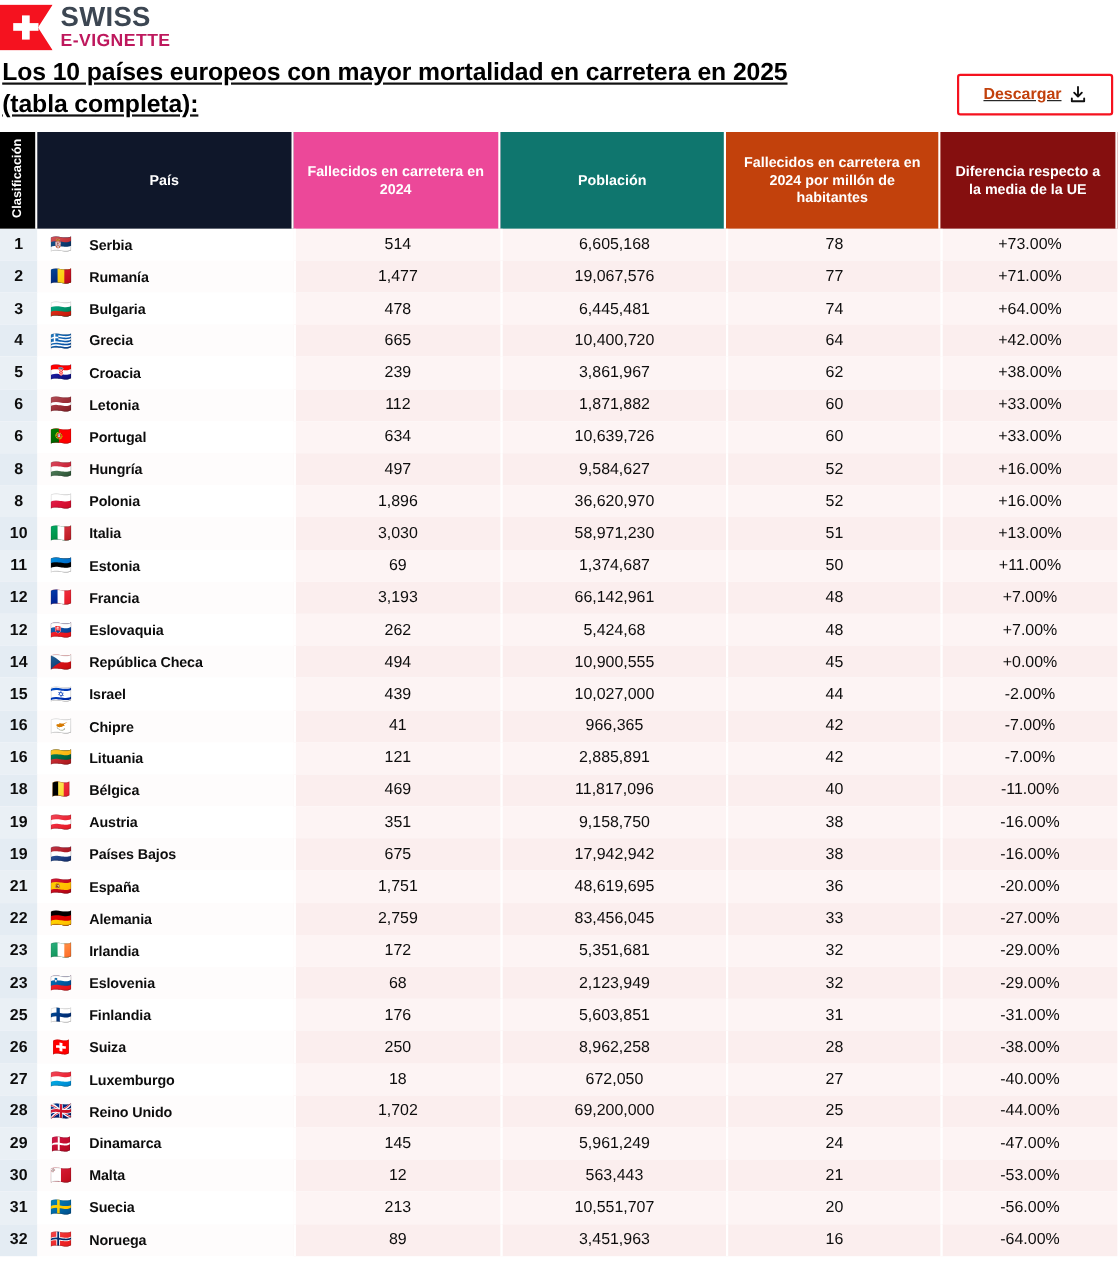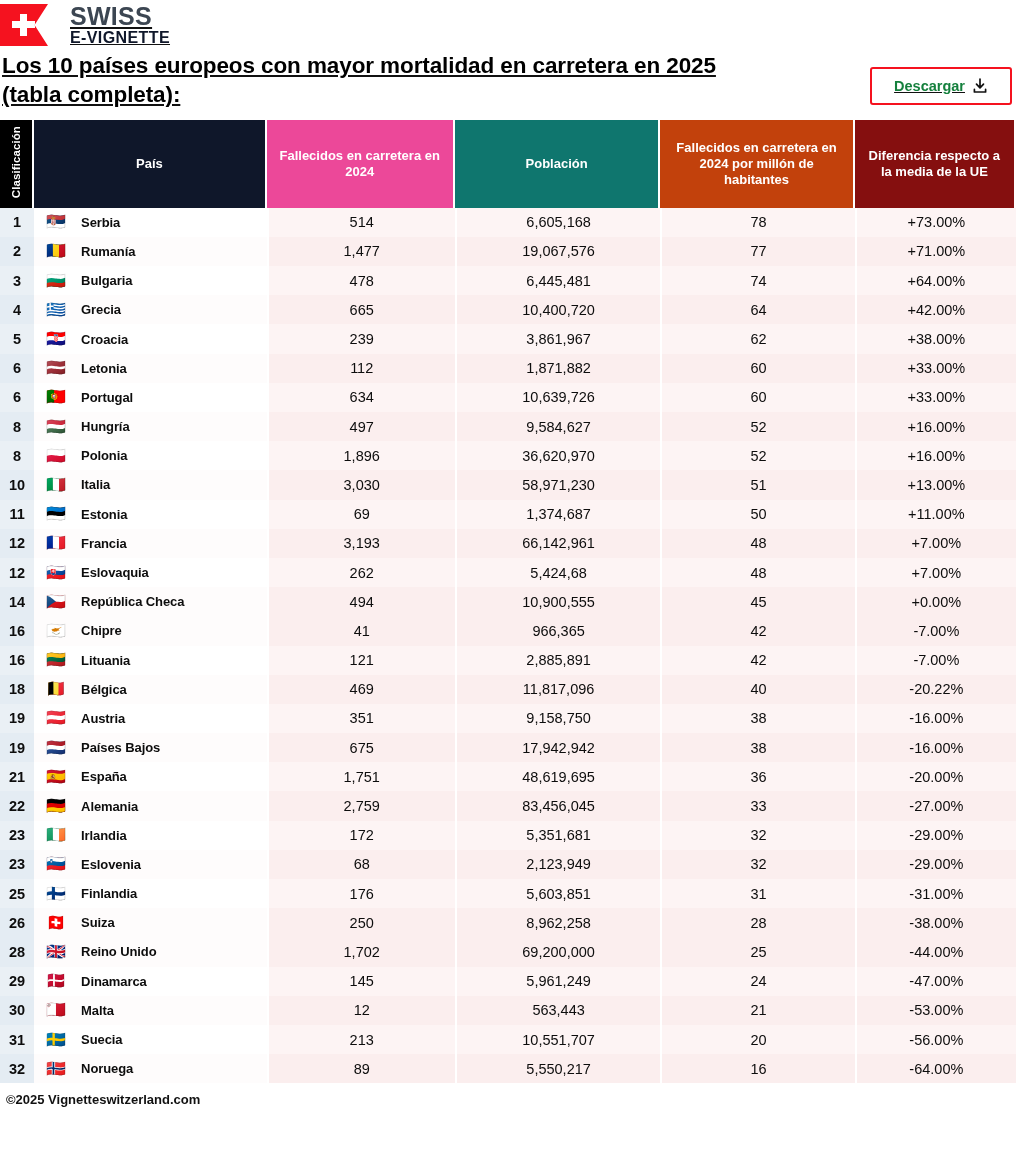--- a/index.html
+++ b/index.html
@@ -15,22 +15,21 @@
 
   
   .topbar {
     padding: 4px 0 0 0;
     display: flex;
     align-items: flex-start;
   }
   .logo-block {
     display: flex;
     align-items: center;
-    gap: 16px;
-    text-decoration: underline;
+    gap: 1px;
   }
   .logo-flag {
     position: relative;
     width: 48px;
     height: 42px;
     background: #f5121f;
     flex: none;
     clip-path: polygon(0 0, 100% 0, 72% 50%, 100% 100%, 0 100%);
   }
   .logo-flag .cross-v {
@@ -50,21 +49,21 @@
     font-size: 25px;
     font-weight: bold;
     letter-spacing: 0.3px;
     color: #3c4652;
     display: block;
   }
   .logo-text .l2 {
     font-size: 16px;
     font-weight: bold;
     letter-spacing: 0.4px;
-    color: #0f172a;
+    color: #be185d;
     display: block;
     margin-top: 1px;
   }
 
   
   .title-row {
     display: flex;
     align-items: center;
     justify-content: space-between;
     padding: 6px 2px 0 2px;
@@ -80,21 +79,21 @@
   }
   .download-btn {
     margin-top: 10px;
     margin-right: 2px;
     border: 2px solid #f5121f;
     background: #ffffff;
     border-radius: 3px;
     padding: 9px 22px;
     font-size: 14.5px;
     font-weight: bold;
-    color: #15803d;
+    color: #c2410c;
     display: flex;
     align-items: center;
     gap: 7px;
     white-space: nowrap;
     cursor: pointer;
     font-family: "Liberation Sans", sans-serif;
   }
   .dl-icon { display: block; }
 
   
@@ -405,20 +404,33 @@
           <div class="country-cell">
             <span class="flag">🇨🇿</span>
             <span class="cname">República Checa</span>
           </div>
         </td>
         <td class="c-num">494</td>
         <td class="c-num">10,900,555</td>
         <td class="c-num">45</td>
         <td class="c-num">+0.00%</td>
       </tr>
+      <tr>
+        <td class="c-rank">15</td>
+        <td class="c-country">
+          <div class="country-cell">
+            <span class="flag">🇮🇱</span>
+            <span class="cname">Israel</span>
+          </div>
+        </td>
+        <td class="c-num">439</td>
+        <td class="c-num">10,027,000</td>
+        <td class="c-num">44</td>
+        <td class="c-num">-2.00%</td>
+      </tr>
       <tr class="alt">
         <td class="c-rank">16</td>
         <td class="c-country">
           <div class="country-cell">
             <span class="flag">🇨🇾</span>
             <span class="cname">Chipre</span>
           </div>
         </td>
         <td class="c-num">41</td>
         <td class="c-num">966,365</td>
@@ -442,21 +454,21 @@
         <td class="c-rank">18</td>
         <td class="c-country">
           <div class="country-cell">
             <span class="flag">🇧🇪</span>
             <span class="cname">Bélgica</span>
           </div>
         </td>
         <td class="c-num">469</td>
         <td class="c-num">11,817,096</td>
         <td class="c-num">40</td>
-        <td class="c-num">-20.22%</td>
+        <td class="c-num">-11.00%</td>
       </tr>
       <tr>
         <td class="c-rank">19</td>
         <td class="c-country">
           <div class="country-cell">
             <span class="flag">🇦🇹</span>
             <span class="cname">Austria</span>
           </div>
         </td>
         <td class="c-num">351</td>
@@ -548,20 +560,33 @@
           <div class="country-cell">
             <span class="flag">🇨🇭</span>
             <span class="cname">Suiza</span>
           </div>
         </td>
         <td class="c-num">250</td>
         <td class="c-num">8,962,258</td>
         <td class="c-num">28</td>
         <td class="c-num">-38.00%</td>
       </tr>
+      <tr>
+        <td class="c-rank">27</td>
+        <td class="c-country">
+          <div class="country-cell">
+            <span class="flag">🇱🇺</span>
+            <span class="cname">Luxemburgo</span>
+          </div>
+        </td>
+        <td class="c-num">18</td>
+        <td class="c-num">672,050</td>
+        <td class="c-num">27</td>
+        <td class="c-num">-40.00%</td>
+      </tr>
       <tr class="alt">
         <td class="c-rank">28</td>
         <td class="c-country">
           <div class="country-cell">
             <span class="flag">🇬🇧</span>
             <span class="cname">Reino Unido</span>
           </div>
         </td>
         <td class="c-num">1,702</td>
         <td class="c-num">69,200,000</td>
@@ -609,20 +634,20 @@
       </tr>
       <tr class="alt">
         <td class="c-rank">32</td>
         <td class="c-country">
           <div class="country-cell">
             <span class="flag">🇳🇴</span>
             <span class="cname">Noruega</span>
           </div>
         </td>
         <td class="c-num">89</td>
-        <td class="c-num">5,550,217</td>
+        <td class="c-num">3,451,963</td>
         <td class="c-num">16</td>
         <td class="c-num">-64.00%</td>
       </tr>
     </tbody>
 </table>
 
 <div class="footer">©2025 Vignetteswitzerland.com</div>
 
 </body></html>

